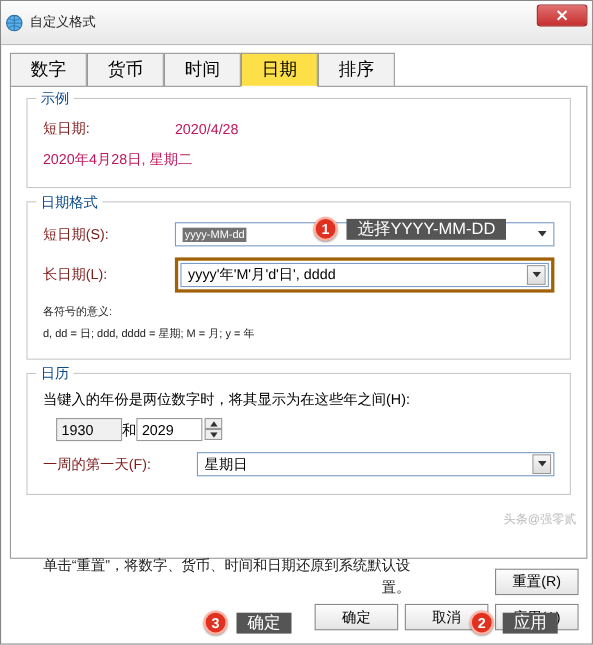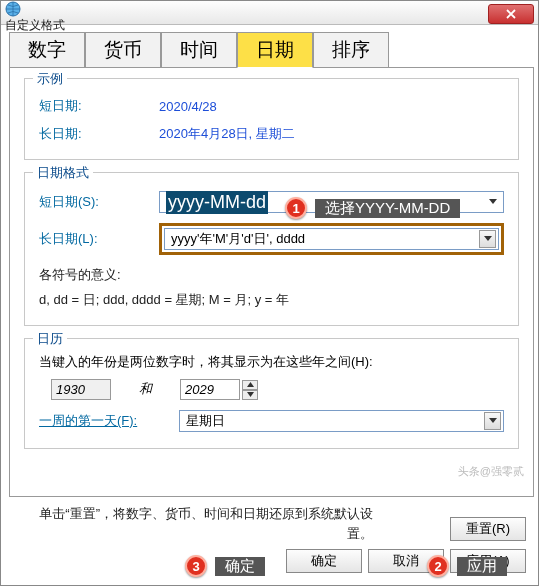--- a/index.html
+++ b/index.html
@@ -1,42 +1,42 @@
 <!DOCTYPE html>
 <html><head>
 <meta charset="utf-8">
 <style>
 * { box-sizing: border-box; margin: 0; padding: 0; font-family: "Microsoft YaHei", SimSun, Arial, sans-serif; }
 body { background: #fff; }
 .window { width: 539px; height: 586px; background: #fff; border: 1px solid #888; position: relative; }
-.titlebar { height: 24px; background: linear-gradient(#fdfdfd,#e8e8e8); border-bottom: 1px solid #bbb; display: flex; padding: 0 4px; position: relative; flex-direction: column; }
+.titlebar { height: 40px; background: linear-gradient(#fdfdfd,#e8e8e8); border-bottom: 1px solid #bbb; display: flex; align-items: center; padding: 0 4px; position: relative; }
 .titlebar .globe { width: 16px; height: 16px; margin-right: 6px; }
 .titlebar .title { font-size: 12px; color: #222; }
 .closebtn { position: absolute; right: 4px; top: 3px; width: 46px; height: 20px; background: linear-gradient(#e07070,#c83030); border: 1px solid #a02020; border-radius: 3px; display: flex; align-items: center; justify-content: center; }
 .closebtn svg { width: 10px; height: 10px; }
 
 .tabs { display: flex; padding: 6px 8px 0 8px; }
-.tab { font-size: 19px; padding: 4px 18px; border: 1px solid #999; background: #f2f2f2; margin-right: 0; position: relative; top: 1px; }
+.tab { font-size: 16px; padding: 4px 18px; border: 1px solid #999; background: #f2f2f2; margin-right: 0; position: relative; top: 1px; }
 .tab.active { background: #fde047; border-bottom: 1px solid #fff; }
 .tabbody { border: 1px solid #999; margin: 0 4px 8px 8px; padding: 10px 14px 14px 14px; background: #fff; height: 430px; }
 
 .group { border: 1px solid #c8c8c8; padding: 14px 14px 14px 14px; margin-bottom: 12px; position: relative; }
 .group .legend { position: absolute; top: -9px; left: 8px; background: #fff; padding: 0 4px; font-size: 13px; color: #0a4a8a; }
 .row { display: flex; align-items: center; margin: 4px 0 10px 0; }
-.row .lbl { width: 120px; font-size: 13px; color: #0369a1; }
-.row .val { font-size: 13px; color: #1d4ed8; }
-.field-sel { background: #0c4a6e; color: #fff; padding: 1px 2px; font-size: 18px; }
+.row .lbl { width: 120px; font-size: 13px; color: #7f1d1d; }
+.row .val { font-size: 13px; color: #be185d; }
+.field-sel { background: #737373; color: #fff; padding: 1px 2px; font-size: 10px; }
 .dd-wrap { flex: 1; border: 1px solid #7a9cc6; height: 22px; display: flex; align-items: center; justify-content: space-between; padding: 0 2px 0 6px; font-size: 13px; }
 .dd-arrow { width: 17px; height: 18px; border: 1px solid #999; background: linear-gradient(#f8f8f8,#ddd); display: flex; align-items: center; justify-content: center; }
 .dd-arrow svg { width: 8px; height: 6px; }
 .hl-box { border: 3px solid #a16207; padding: 2px; }
-.meaning { font-size: 13px; color: #222; line-height: 1.6; margin-top: 4px; }
+.meaning { font-size: 10px; color: #222; line-height: 1.6; margin-top: 4px; }
 
 .spin { width: 60px; border: 1px solid #999; padding: 2px 4px; font-size: 13px; display: inline-block; }
-.spin-wrap { display: inline-flex; align-items: flex-end; }
+.spin-wrap { display: inline-flex; align-items: flex-start; }
 .spin-btns { display: flex; flex-direction: column; margin-left: 2px; }
 .spin-btn { width: 16px; height: 10px; border: 1px solid #999; background: #eee; display: flex; align-items: center; justify-content: center; }
 .spin-btn svg { width: 7px; height: 5px; }
 
 .bottom-text { font-size: 13px; color: #222; line-height: 1.5; padding: 0 16px; }
 .btnbar { position: absolute; right: 12px; bottom: 12px; display: flex; gap: 6px; }
 .btn { min-width: 76px; height: 24px; border: 1px solid #888; background: linear-gradient(#fdfdfd,#e5e5e5); font-size: 13px; display: flex; align-items: center; justify-content: center; cursor: pointer; }
 .reset-btn { position: absolute; right: 12px; bottom: 44px; }
 
 .anno-badge { width: 22px; height: 22px; border-radius: 50%; background: #e03020; color: #fff; font-size: 13px; font-weight: bold; display: flex; align-items: center; justify-content: center; border: 2px solid #ffb0a0; box-shadow: 0 1px 2px rgba(0,0,0,0.4); }
@@ -74,21 +74,20 @@
 
   <div class="tabbody">
 
     <div class="group">
       <span class="legend">示例</span>
       <div class="row">
         <span class="lbl">短日期:</span>
         <span class="val">2020/4/28</span>
       </div>
       <div class="row" style="margin-bottom:2px;">
-        <span class="lbl">长日期:</span>
         <span class="val">2020年4月28日, 星期二</span>
       </div>
     </div>
 
     <div class="group" style="position:relative;">
       <span class="legend">日期格式</span>
       <div class="row">
         <span class="lbl">短日期(S):</span>
         <div class="dd-wrap" style="border:1px solid #7a9cc6;">
           <span class="field-sel">yyyy-MM-dd</span>
@@ -112,41 +111,41 @@
           </div>
         </div>
       </div>
       <div class="meaning">各符号的意义:</div>
       <div class="meaning">d, dd = 日;  ddd, dddd = 星期;  M = 月;  y = 年</div>
     </div>
 
     <div class="group">
       <span class="legend">日历</span>
       <div style="font-size:13px; margin-bottom:8px;">当键入的年份是两位数字时，将其显示为在这些年之间(H):</div>
-      <div style="display:flex; align-items:center; gap:28px; margin-bottom:10px; padding-left:12px;font-style:italic;">
+      <div style="display:flex; align-items:center; gap:0; margin-bottom:10px; padding-left:12px;">
         <span class="spin" style="background:#f0f0f0;">1930</span>
         <span style="font-size:13px;">和</span>
         <span class="spin-wrap">
           <span class="spin">2029</span>
           <span class="spin-btns">
             <span class="spin-btn">
                 <svg viewBox="0 0 7 5">
                   <path d="M0 5 L3.5 0 L7 5 Z" fill="#333"></path>
                 </svg>
               </span>
             <span class="spin-btn">
                 <svg viewBox="0 0 7 5">
                   <path d="M0 0 L3.5 5 L7 0 Z" fill="#333"></path>
                 </svg>
               </span>
           </span>
         </span>
       </div>
       <div class="row" style="margin-bottom:2px;">
-        <span class="lbl" style="width:140px;text-decoration:underline;">一周的第一天(F):</span>
+        <span class="lbl" style="width:140px;">一周的第一天(F):</span>
         <div class="dd-wrap">
           <span>星期日</span>
           <span class="dd-arrow">
               <svg viewBox="0 0 8 6">
                 <path d="M0 0 L4 5 L8 0 Z" fill="#333"></path>
               </svg>
             </span>
         </div>
       </div>
     </div>

